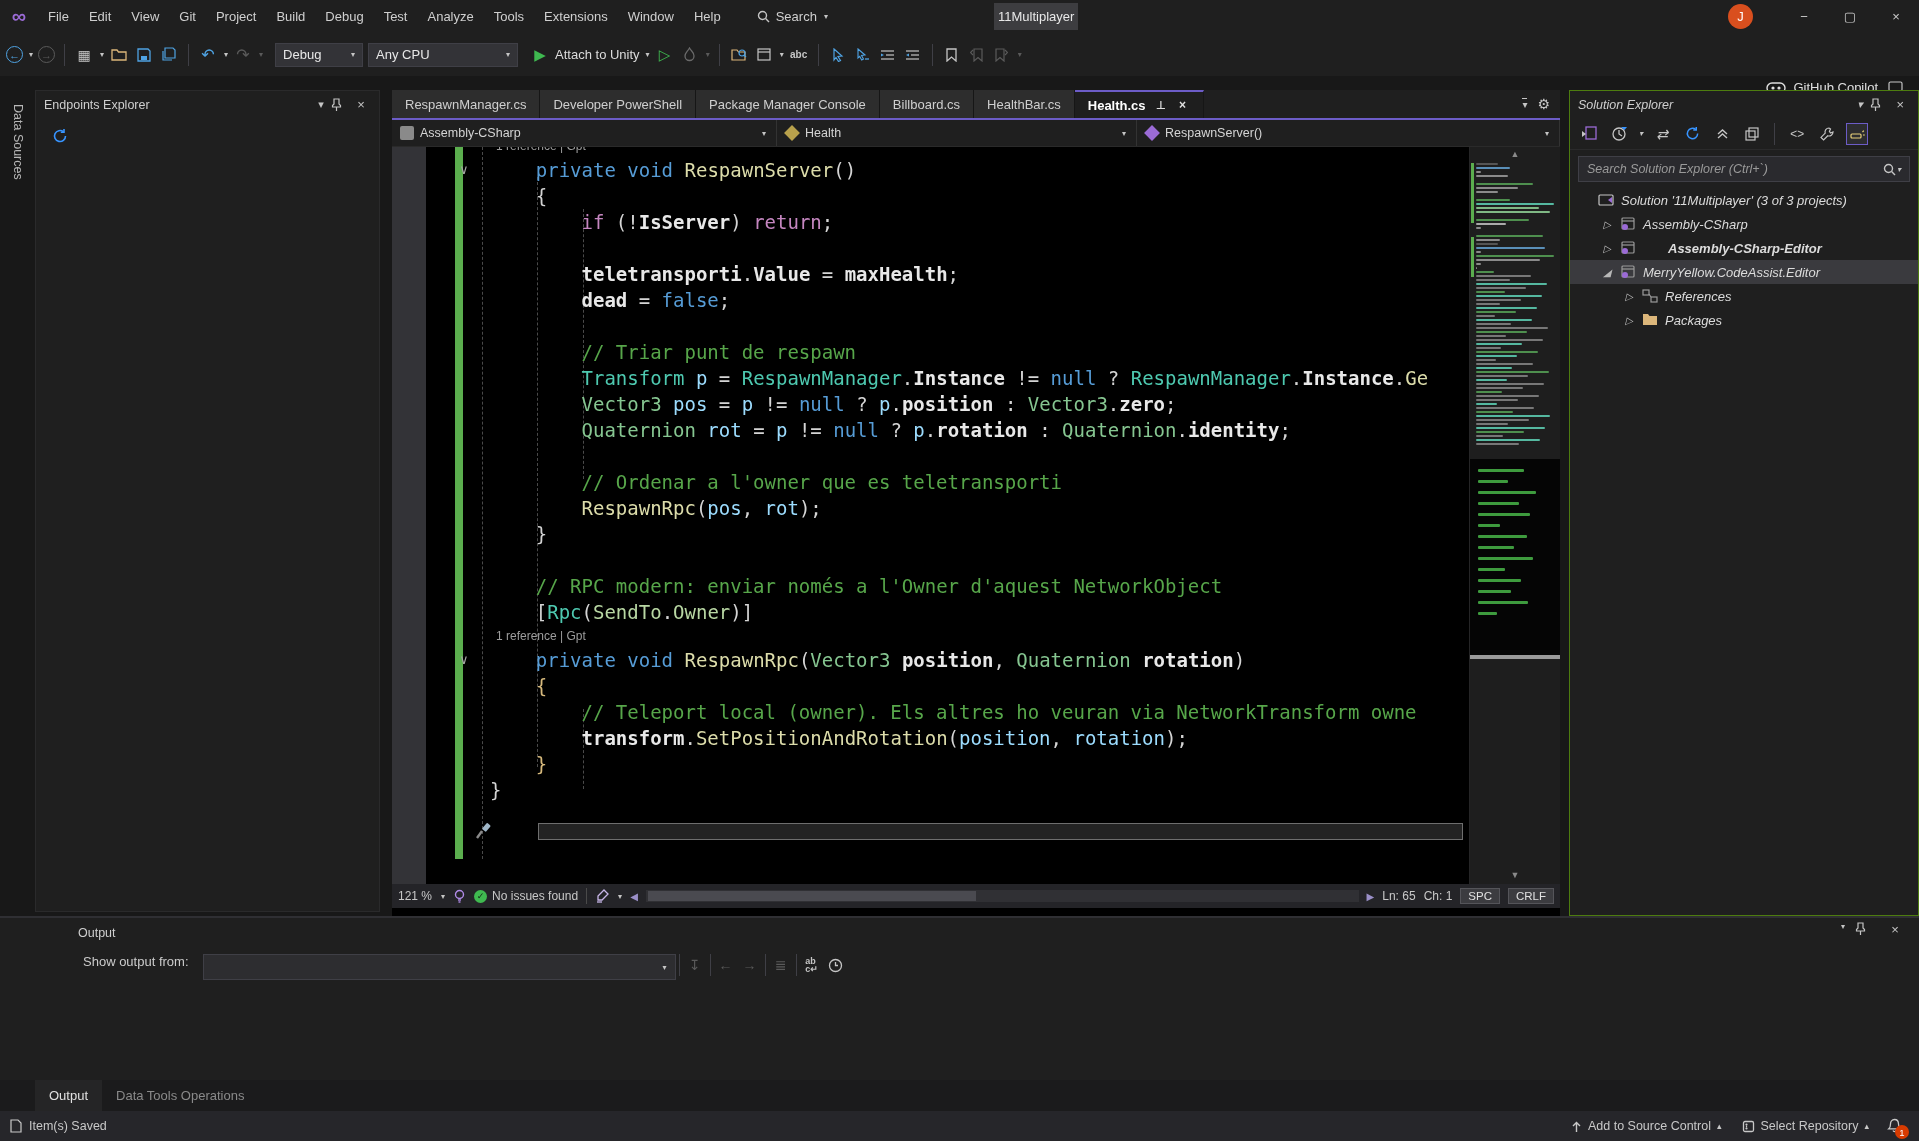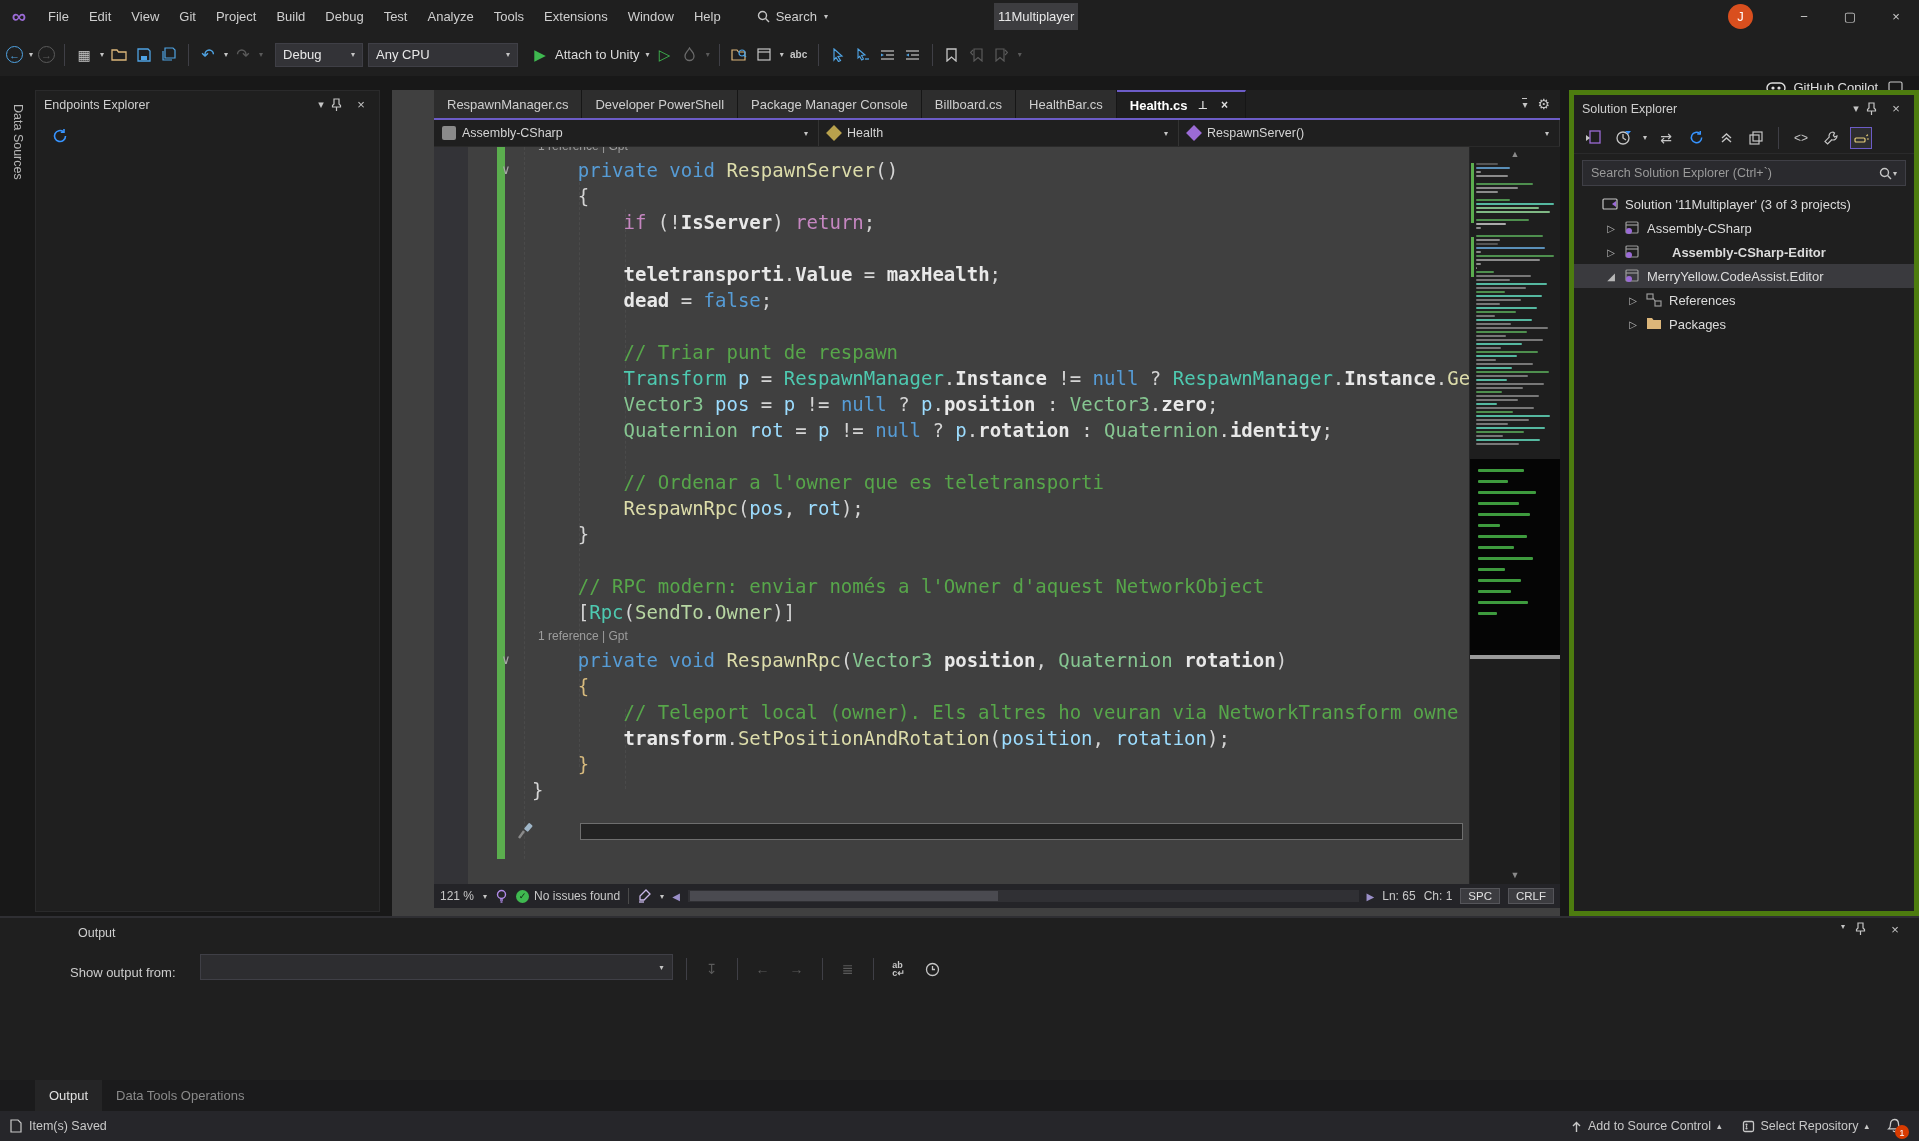--- a/index.html
+++ b/index.html
@@ -40,21 +40,21 @@
   #activity-strip { position:absolute; left:0; top:90px; width:35px; height:826px; background:#181818; }
   .vtab { writing-mode:vertical-rl; font-size:12.5px; color:#B8B8B8; margin:14px auto 0 auto; display:block; text-align:left; }
 
   
   #endpoints { position:absolute; left:35px; top:90px; width:345px; height:822px; background:#1F1F1F; border:1px solid #2A2A2B; }
   .panel-head { height:27px; display:flex; align-items:center; padding:0 8px; color:#CFCFCF; font-size:12.5px; }
   .panel-head .spacer { flex:1; }
   .phicon { width:20px; text-align:center; color:#C5C5C5; font-size:11px; }
 
   
-  #editor-group { position:absolute; left:392px; top:90px; width:1168px; height:826px; background:#404040;padding-left:42px; }
+  #editor-group { position:absolute; left:392px; top:90px; width:1168px; height:826px; background:#000000; }
   #tabstrip { height:30px; background:#1F1F1F; display:flex; align-items:stretch; border-bottom:2px solid #6C5CC7; }
   .tab { display:flex; align-items:center; padding:0 13px; font-size:13px; color:#CFCFCF; background:#2D2D2D;
          border-right:1px solid #161616; gap:8px; }
   .tab.active { background:#1E1E1E; color:#FFFFFF; font-weight:bold; border-top:2px solid #6C5CC7; }
   .tab .ticon { width:14px; font-size:12px; color:#E0E0E0; }
   .tabstrip-right { margin-left:auto; display:flex; align-items:center; gap:10px; padding:0 10px; color:#C5C5C5; }
   #breadcrumbs { height:27px; background:#1F1F1F; display:flex; border-bottom:1px solid #2A2A2A; }
   .crumb { display:flex; align-items:center; font-size:12.5px; color:#D4D4D4; padding:0 8px; border-right:1px solid #333; }
   .crumb .lbl { flex:1; margin-left:6px; }
   .crumb .caret { margin-right:2px; }
@@ -92,40 +92,40 @@
 
   
   #editor-status { height:24px; background:#242428; display:flex; align-items:center; font-size:12px;
                    color:#C8C8C8; gap:8px; padding:0 6px; }
   .es-sep { width:1px; height:16px; background:#4A4A4A; }
   .hscroll { flex:1; height:12px; background:#303034; position:relative; }
   .hthumb { position:absolute; left:2px; top:1px; height:10px; width:46%; background:#4A4A50; }
   .es-box { border:1px solid #55555A; background:#3C3C40; color:#E0E0E0; padding:1px 7px; font-size:11.5px; }
 
   
-  #sol-explorer { position:absolute; left:1569px; top:90px; width:350px; height:826px; background:#1F1F1F; border:5px solid #4d7c0f; }
+  #sol-explorer { position:absolute; left:1569px; top:90px; width:350px; height:826px; background:#1F1F1F; border:1px solid #4d7c0f;font-style:italic; }
   #se-toolbar { height:32px; display:flex; align-items:center; gap:8px; padding:0 8px; border-bottom:1px solid #2A2A2B; }
   .seicon { width:22px; height:22px; display:flex; align-items:center; justify-content:center; color:#C5C5C5; font-size:13px; }
   .seicon.sel { border:1px solid #6C5CC7; background:#2D2D30; }
   #se-search { margin:6px 8px; height:26px; background:#2A2A2E; border:1px solid #3F3F46; display:flex; align-items:center;
                padding:0 8px; color:#9A9A9A; font-size:12.5px; }
   #se-search .spacer{flex:1;}
   #se-tree { margin-top:4px; font-size:13px; color:#DCDCDC; }
   .trow { height:24px; display:flex; align-items:center; }
   .trow.selected { background:#3A3A3E; }
   .trow .arrow { width:14px; text-align:center; color:#B8B8B8; font-size:10px; }
   .trow.bold .lbl { font-weight:bold;margin-left:32px; }
   .trow .lbl { margin-left:7px; }
   .tico { width:16px; height:16px; margin-left:6px; position:relative; flex:0 0 auto; }
 
   
   #output { position:absolute; left:0; top:916px; width:1919px; height:164px; background:#1F1F1F; border-top:2px solid #2F2F33; }
   #output-title { position:absolute; left:78px; top:8px; font-size:12.5px; color:#CFCFCF; }
   #output-head-icons { position:absolute; right:14px; top:4px; display:flex; gap:10px; color:#C5C5C5; }
-  #output-controls { position:absolute; left:70px; top:36px; display:flex; align-items:flex-end; gap:10px; font-size:13px; }
+  #output-controls { position:absolute; left:83px; top:36px; display:flex; align-items:flex-start; gap:0; font-size:13px; }
   #show-output-select { width:473px; height:26px; background:#2D2D30; border:1px solid #3F3F46; display:flex;
                         align-items:center; justify-content:flex-end; padding:0 8px; margin-left:14px; }
   .oicon { width:24px; height:22px; display:flex; align-items:center; justify-content:center; color:#5A5A5A; font-size:14px; }
   .oicon.on { color:#C5C5C5; }
 
   
   #panel-tabs { position:absolute; left:0; top:1080px; width:1919px; height:31px; background:#1B1B1C;
                 display:flex; align-items:stretch; padding-left:35px; }
   .ptab { display:flex; align-items:center; padding:0 14px; font-size:13px; color:#8A8A8A; }
   .ptab.active { background:#252526; color:#E0E0E0; }

